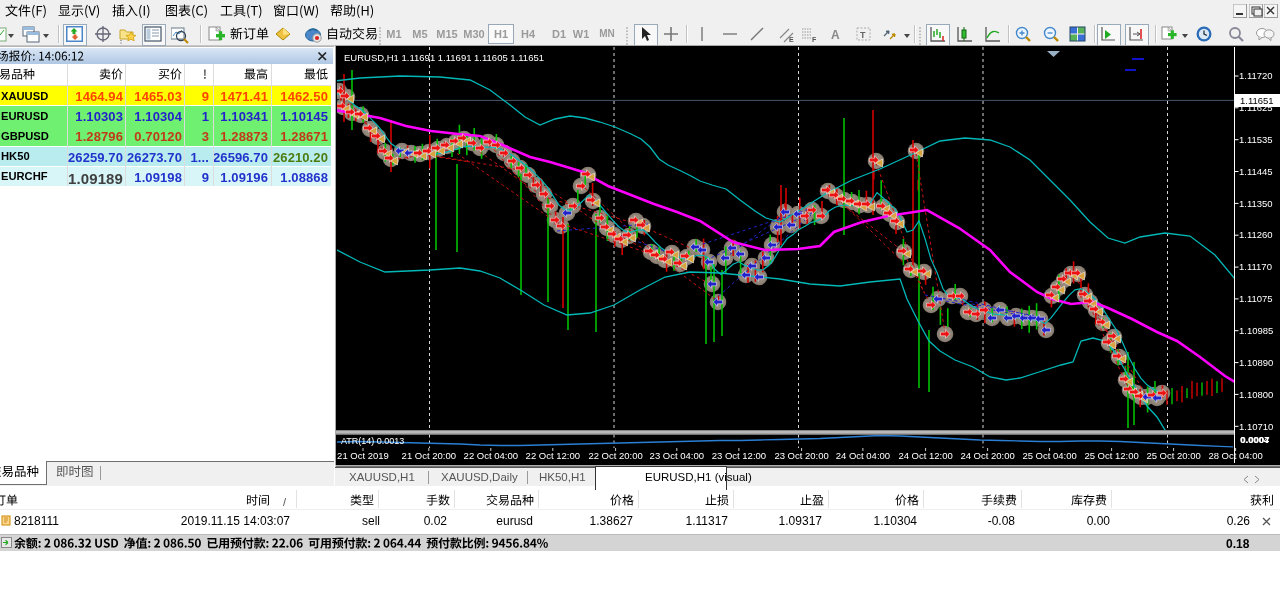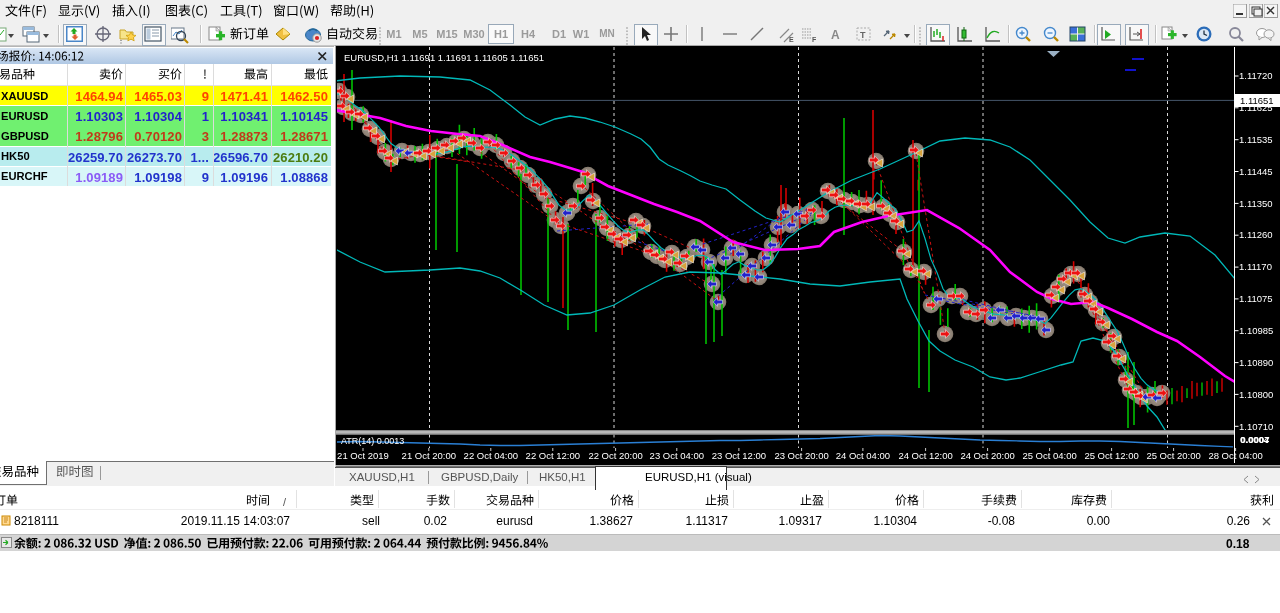--- a/index.html
+++ b/index.html
@@ -373,38 +373,38 @@
 <div style="position:absolute;right:952px;top:129.4px;font-size:13px;color:#c03a1a;font-weight:bold;white-space:pre;line-height:1.2;letter-spacing:0.1px;">1.28671</div>
 <div style="position:absolute;left:0px;top:146.6px;width:331px;height:19.4px;background:#b8ecee;"></div>
 <div style="position:absolute;left:1px;top:150.1px;font-size:11.2px;color:#000;font-weight:bold;white-space:pre;line-height:1.2;">HK50</div>
 <div style="position:absolute;right:1157px;top:149.6px;font-size:13px;color:#2233cc;font-weight:bold;white-space:pre;line-height:1.2;letter-spacing:0.1px;">26259.70</div>
 <div style="position:absolute;right:1098px;top:149.6px;font-size:13px;color:#2233cc;font-weight:bold;white-space:pre;line-height:1.2;letter-spacing:0.1px;">26273.70</div>
 <div style="position:absolute;right:1071px;top:149.6px;font-size:13px;color:#2233cc;font-weight:bold;white-space:pre;line-height:1.2;letter-spacing:0.1px;">1...</div>
 <div style="position:absolute;right:1012px;top:149.6px;font-size:13px;color:#2233cc;font-weight:bold;white-space:pre;line-height:1.2;letter-spacing:0.1px;">26596.70</div>
 <div style="position:absolute;right:952px;top:149.6px;font-size:13px;color:#4d7c0f;font-weight:bold;white-space:pre;line-height:1.2;letter-spacing:0.1px;">26210.20</div>
 <div style="position:absolute;left:0px;top:166.79999999999998px;width:331px;height:19.4px;background:#d8f6f8;"></div>
 <div style="position:absolute;left:1px;top:170.29999999999998px;font-size:11.2px;color:#000;font-weight:bold;white-space:pre;line-height:1.2;">EURCHF</div>
-<div style="position:absolute;right:1157px;top:169.79999999999998px;font-size:13px;color:#8b5cf6;font-weight:bold;white-space:pre;line-height:1.2;letter-spacing:0.1px;">1.09189</div>
+<div style="position:absolute;right:1157px;top:169.79999999999998px;font-size:15px;color:#404040;font-weight:bold;white-space:pre;line-height:1.2;letter-spacing:0.1px;">1.09189</div>
 <div style="position:absolute;right:1098px;top:169.79999999999998px;font-size:13px;color:#2233cc;font-weight:bold;white-space:pre;line-height:1.2;letter-spacing:0.1px;">1.09198</div>
 <div style="position:absolute;right:1071px;top:169.79999999999998px;font-size:13px;color:#2233cc;font-weight:bold;white-space:pre;line-height:1.2;letter-spacing:0.1px;">9</div>
 <div style="position:absolute;right:1012px;top:169.79999999999998px;font-size:13px;color:#2233cc;font-weight:bold;white-space:pre;line-height:1.2;letter-spacing:0.1px;">1.09196</div>
 <div style="position:absolute;right:952px;top:169.79999999999998px;font-size:13px;color:#2233cc;font-weight:bold;white-space:pre;line-height:1.2;letter-spacing:0.1px;">1.08868</div>
 <div style="position:absolute;left:0px;top:461px;width:334px;height:25px;background:#f0f0f0;"></div>
 <div style="position:absolute;left:47px;top:461px;width:287px;height:1px;background:#707070"></div>
 <div style="position:absolute;left:-12px;top:461px;width:59px;height:24px;background:#fff;border:1px solid #707070;border-top:none;z-index:3"></div>
 <svg style="position:absolute;left:-11.0px;top:465.0px;overflow:visible;z-index:6" width="52" height="20">
     <path transform="translate(0,11.00)" d="M3.98 -7.46C3.23 -6.51 1.99 -5.53 0.88 -4.90C1.09 -4.75 1.44 -4.39 1.61 -4.20C2.70 -4.91 4.03 -6.04 4.89 -7.11ZM7.73 -6.94C8.89 -6.14 10.28 -4.95 10.91 -4.15L11.70 -4.78C11.01 -5.56 9.60 -6.70 8.46 -7.48ZM4.40 -5.28 3.56 -5.01C4.06 -3.79 4.74 -2.75 5.60 -1.90C4.29 -0.90 2.60 -0.25 0.59 0.18C0.76 0.39 1.06 0.80 1.16 1.03C3.18 0.53 4.91 -0.20 6.29 -1.28C7.61 -0.20 9.30 0.53 11.38 0.93C11.50 0.66 11.76 0.28 11.98 0.06C9.96 -0.26 8.29 -0.93 6.99 -1.89C7.88 -2.75 8.58 -3.79 9.09 -5.08L8.15 -5.34C7.73 -4.19 7.10 -3.25 6.29 -2.49C5.46 -3.26 4.84 -4.20 4.40 -5.28ZM5.23 -10.31C5.54 -9.84 5.88 -9.21 6.06 -8.76H0.84V-7.85H11.64V-8.76H6.46L7.03 -8.99C6.86 -9.43 6.45 -10.11 6.11 -10.61Z M15.75 -7.16H21.93V-5.91H15.75ZM15.75 -9.14H21.93V-7.91H15.75ZM14.82 -9.93V-5.12H16.21C15.41 -3.98 14.21 -2.94 12.99 -2.24C13.20 -2.09 13.56 -1.75 13.72 -1.58C14.40 -2.01 15.10 -2.58 15.75 -3.21H17.49C16.65 -1.88 15.40 -0.69 14.05 0.08C14.26 0.23 14.61 0.56 14.76 0.75C16.19 -0.19 17.60 -1.59 18.54 -3.21H20.23C19.62 -1.71 18.66 -0.39 17.52 0.48C17.73 0.61 18.11 0.91 18.26 1.06C19.46 0.08 20.52 -1.45 21.20 -3.21H22.71C22.51 -1.06 22.30 -0.16 22.04 0.09C21.91 0.21 21.80 0.24 21.58 0.24C21.35 0.24 20.77 0.24 20.16 0.16C20.31 0.40 20.40 0.75 20.41 0.99C21.04 1.03 21.65 1.03 21.96 1.00C22.33 0.98 22.58 0.89 22.83 0.65C23.20 0.25 23.45 -0.83 23.69 -3.64C23.71 -3.78 23.73 -4.06 23.73 -4.06H16.52C16.81 -4.40 17.07 -4.76 17.30 -5.12H22.86V-9.93Z M28.77 -9.08H33.76V-6.70H28.77ZM27.86 -9.96V-5.80H34.73V-9.96ZM26.04 -4.46V1.00H26.94V0.33H29.55V0.89H30.49V-4.46ZM26.94 -0.59V-3.58H29.55V-0.59ZM31.86 -4.46V1.00H32.76V0.33H35.61V0.93H36.56V-4.46ZM32.76 -0.59V-3.58H35.61V-0.59Z M45.66 -6.95V-3.98H43.90V-6.95ZM46.60 -6.95H48.33V-3.98H46.60ZM45.66 -10.48V-7.86H43.01V-2.30H43.90V-3.06H45.66V0.98H46.60V-3.06H48.33V-2.38H49.24V-7.86H46.60V-10.48ZM42.09 -10.33C41.14 -9.91 39.49 -9.54 38.08 -9.31C38.19 -9.11 38.31 -8.80 38.35 -8.59C38.90 -8.66 39.50 -8.75 40.09 -8.88V-6.98H38.08V-6.10H39.95C39.45 -4.66 38.58 -3.04 37.79 -2.15C37.94 -1.93 38.16 -1.55 38.25 -1.29C38.90 -2.06 39.58 -3.31 40.09 -4.59V0.98H41.00V-4.80C41.41 -4.19 41.92 -3.40 42.12 -3.01L42.69 -3.74C42.45 -4.08 41.35 -5.44 41.00 -5.83V-6.10H42.60V-6.98H41.00V-9.06C41.61 -9.21 42.17 -9.39 42.65 -9.58Z" fill="#000"></path>
   </svg>
 <svg style="position:absolute;left:56.0px;top:465.0px;overflow:visible;z-index:6" width="39" height="20">
     <path transform="translate(0,11.00)" d="M5.23 -6.51V-4.79H2.29V-6.51ZM5.23 -7.38H2.29V-9.00H5.23ZM3.94 -2.91C4.17 -2.51 4.42 -2.08 4.67 -1.62L2.29 -0.85V-3.94H6.16V-9.84H1.35V-1.14C1.35 -0.66 1.03 -0.44 0.81 -0.33C0.96 -0.10 1.15 0.35 1.21 0.62C1.48 0.41 1.89 0.25 5.06 -0.88C5.30 -0.41 5.50 0.04 5.64 0.38L6.49 -0.09C6.15 -0.91 5.38 -2.27 4.73 -3.30ZM7.30 -9.76V1.00H8.22V-8.89H10.50V-2.56C10.50 -2.39 10.45 -2.34 10.26 -2.34C10.10 -2.33 9.51 -2.33 8.88 -2.35C9.00 -2.09 9.12 -1.70 9.15 -1.45C10.06 -1.44 10.62 -1.45 10.98 -1.61C11.33 -1.76 11.43 -2.04 11.43 -2.55V-9.76Z M18.43 -5.65C19.09 -4.69 19.94 -3.36 20.34 -2.60L21.16 -3.08C20.74 -3.84 19.88 -5.11 19.20 -6.06ZM16.55 -5.03V-2.18H14.41V-5.03ZM16.55 -5.86H14.41V-8.60H16.55ZM13.51 -9.45V-0.31H14.41V-1.33H17.43V-9.45ZM22.05 -10.44V-8.00H18.00V-7.08H22.05V-0.41C22.05 -0.16 21.95 -0.08 21.70 -0.08C21.43 -0.05 20.50 -0.05 19.52 -0.09C19.66 0.19 19.81 0.61 19.88 0.88C21.12 0.88 21.93 0.86 22.38 0.70C22.83 0.55 23.00 0.28 23.00 -0.41V-7.08H24.52V-8.00H23.00V-10.44Z M29.69 -3.49C30.69 -3.28 31.96 -2.84 32.66 -2.49L33.05 -3.12C32.35 -3.45 31.09 -3.86 30.09 -4.06ZM28.44 -1.90C30.16 -1.69 32.33 -1.19 33.52 -0.76L33.94 -1.46C32.73 -1.86 30.56 -2.35 28.88 -2.54ZM26.05 -9.95V1.00H26.95V0.48H35.52V1.00H36.46V-9.95ZM26.95 -0.36V-9.10H35.52V-0.36ZM30.18 -8.85C29.55 -7.83 28.48 -6.85 27.40 -6.21C27.60 -6.09 27.93 -5.80 28.06 -5.65C28.44 -5.90 28.82 -6.20 29.21 -6.54C29.59 -6.14 30.05 -5.76 30.55 -5.43C29.49 -4.93 28.29 -4.55 27.18 -4.33C27.34 -4.15 27.54 -3.79 27.62 -3.56C28.85 -3.85 30.16 -4.31 31.35 -4.95C32.39 -4.39 33.58 -3.96 34.76 -3.70C34.88 -3.93 35.11 -4.25 35.29 -4.41C34.19 -4.61 33.09 -4.95 32.11 -5.40C33.05 -6.01 33.84 -6.73 34.36 -7.58L33.83 -7.89L33.69 -7.85H30.45C30.64 -8.09 30.81 -8.33 30.96 -8.58ZM29.73 -7.04 29.81 -7.12H33.05C32.60 -6.64 32.00 -6.20 31.32 -5.81C30.69 -6.18 30.14 -6.59 29.73 -7.04Z" fill="#555"></path>
   </svg>
 <div style="position:absolute;left:100px;top:466px;width:1px;height:14px;background:#999"></div>
 <div style="position:absolute;left:335px;top:467px;width:945px;height:23px;background:#f0f0f0;border-top:1px solid #555;"></div>
 <div style="position:absolute;left:349px;top:471px;font-size:11.5px;color:#555;font-weight:normal;white-space:pre;line-height:1.2;">XAUUSD,H1</div>
-<div style="position:absolute;left:441px;top:471px;font-size:11.5px;color:#555;font-weight:normal;white-space:pre;line-height:1.2;">GBPUSD,Daily</div>
+<div style="position:absolute;left:441px;top:471px;font-size:11.5px;color:#555;font-weight:normal;white-space:pre;line-height:1.2;">XAUUSD,Daily</div>
 <div style="position:absolute;left:539px;top:471px;font-size:11.5px;color:#555;font-weight:normal;white-space:pre;line-height:1.2;">HK50,H1</div>
 <div style="position:absolute;left:428px;top:471px;width:1px;height:13px;background:#999"></div>
 <div style="position:absolute;left:527px;top:471px;width:1px;height:13px;background:#999"></div>
 <div style="position:absolute;left:595px;top:466px;width:132px;height:24px;background:#fff;border:1px solid #333;border-bottom:none;z-index:3"></div>
 <div style="position:absolute;left:608px;top:471px;font-size:11.5px;color:#000;font-weight:normal;white-space:pre;line-height:1.2;z-index:4;margin-left:37px;">EURUSD,H1 (visual)</div>
 <svg style="position:absolute;left:1243px;top:475px" width="30" height="10">
     <path d="M5 1 L1 4.5 L5 8" stroke="#888" fill="none"></path>
     <path d="M12 1 L16 4.5 L12 8" stroke="#888" fill="none"></path>
   </svg>
 <div style="position:absolute;left:0px;top:486px;width:1280px;height:65px;background:#fff;"></div>

